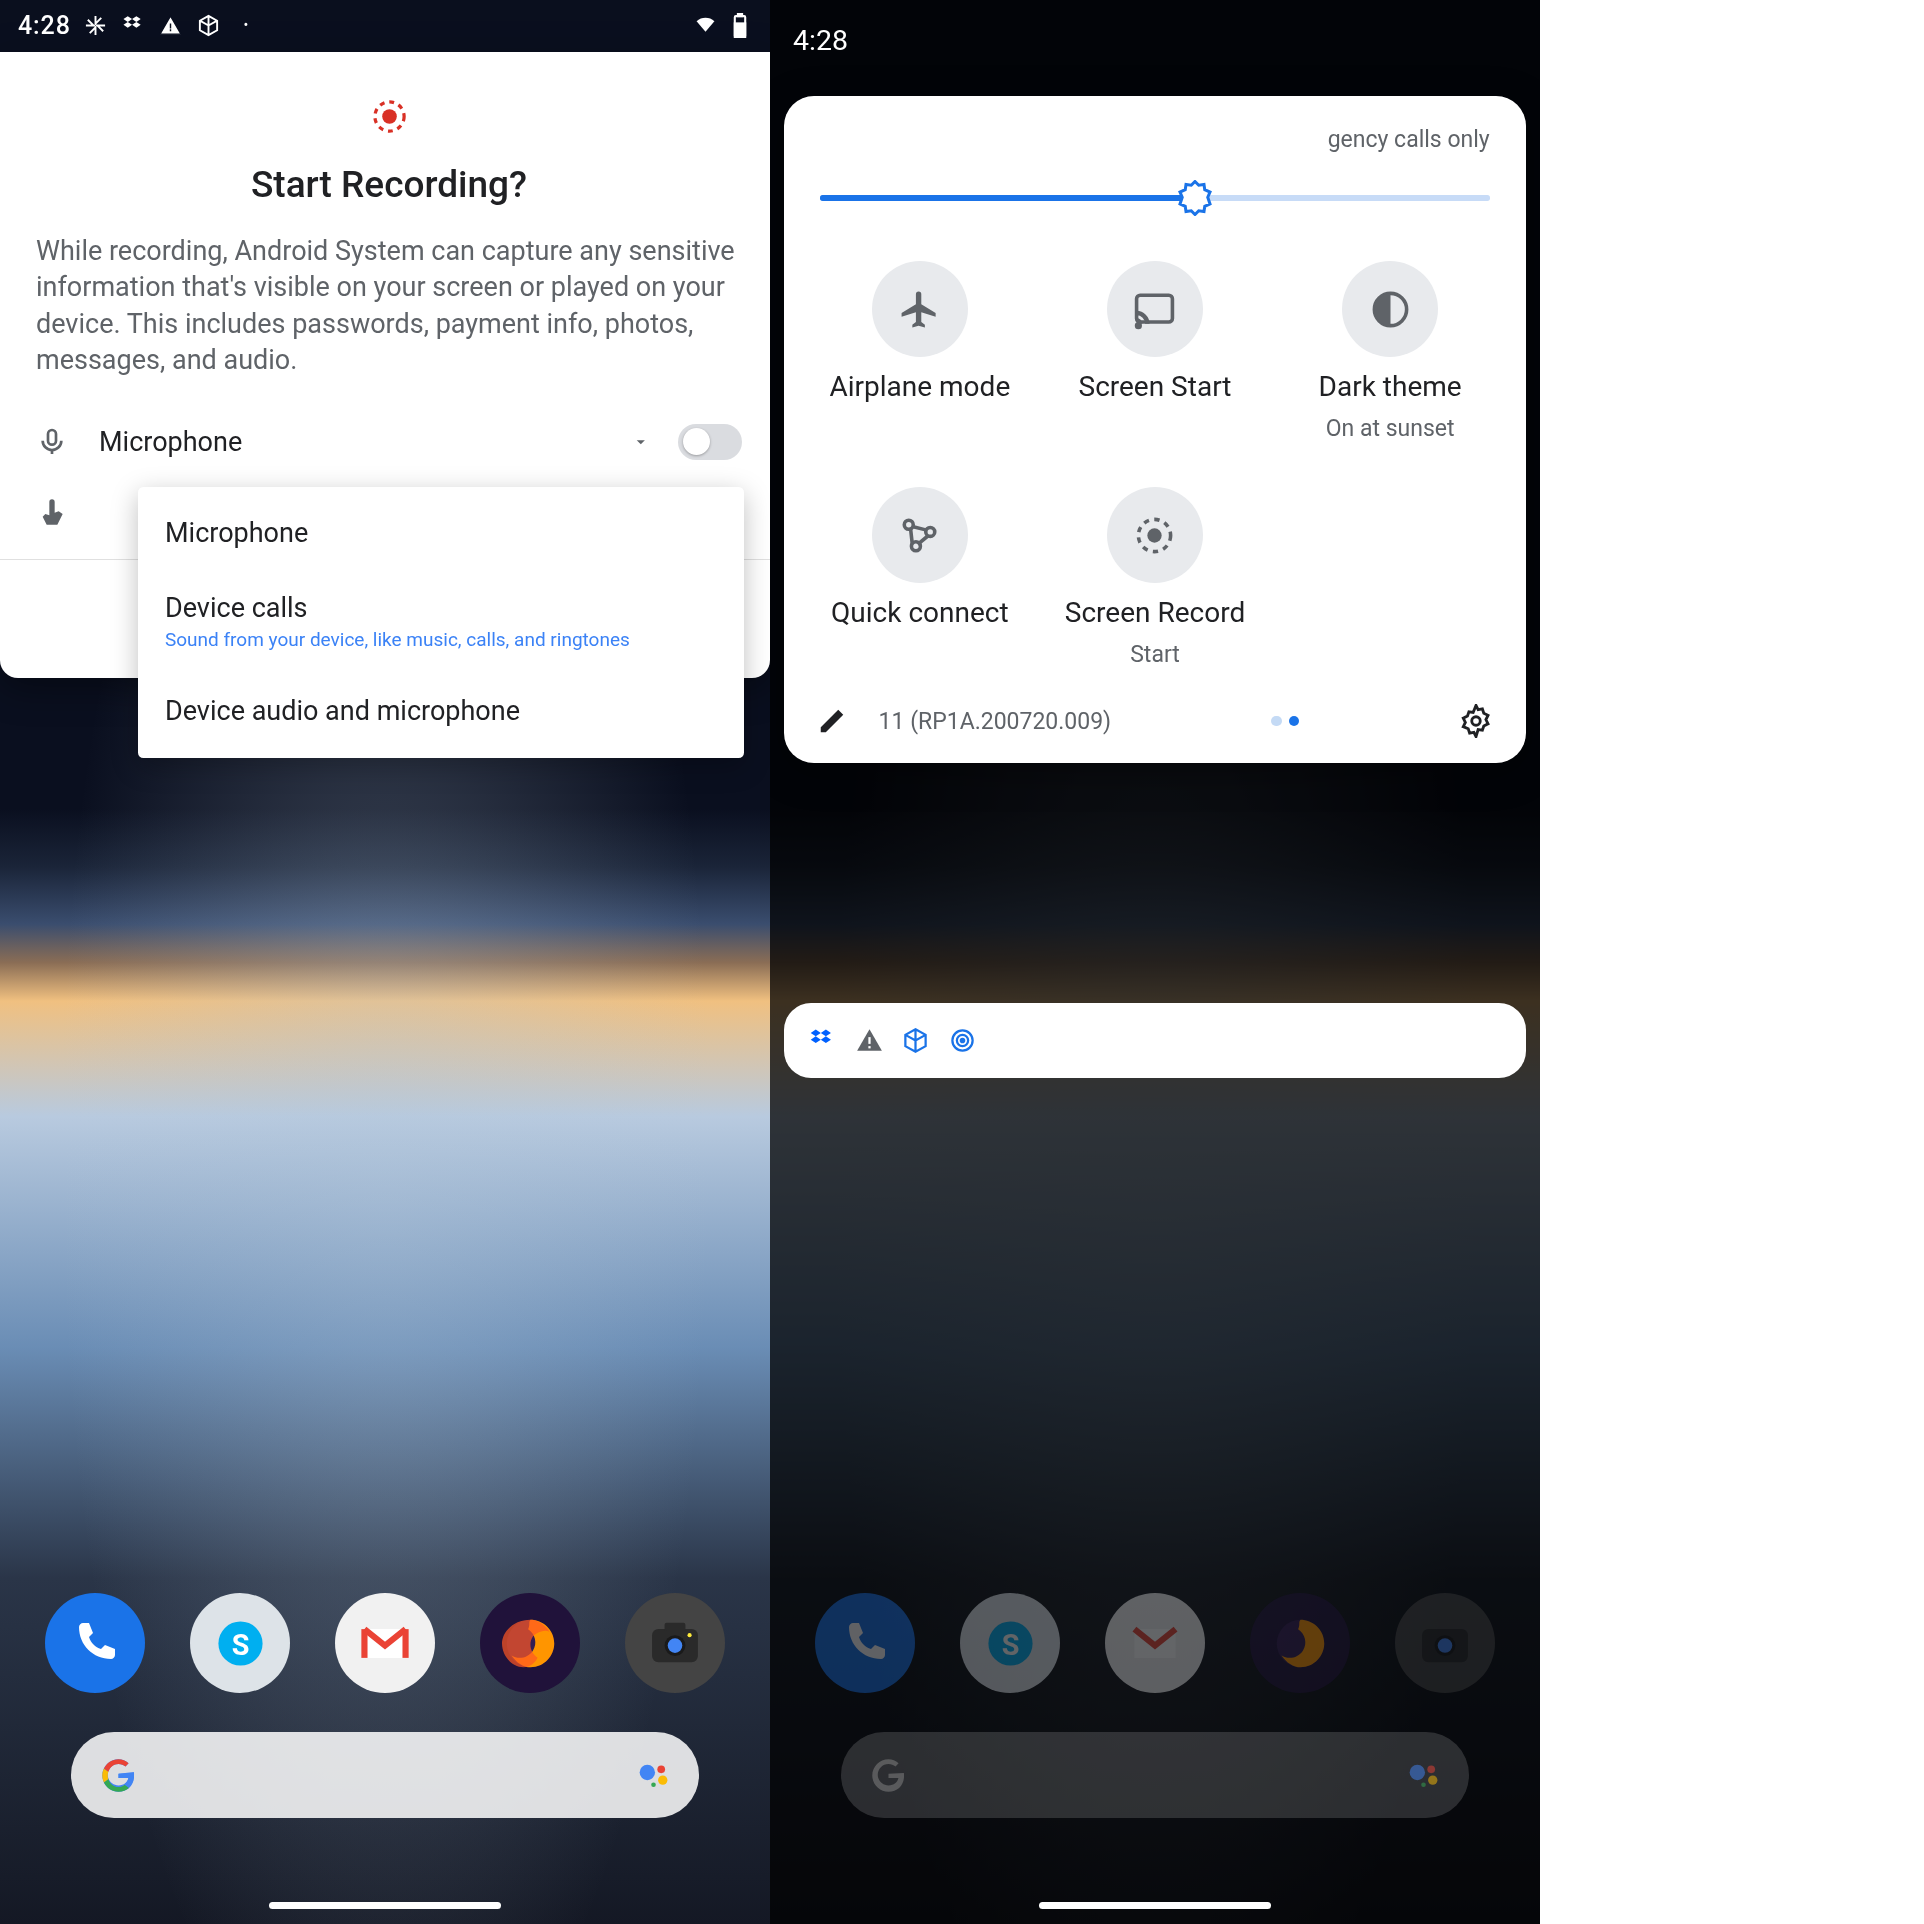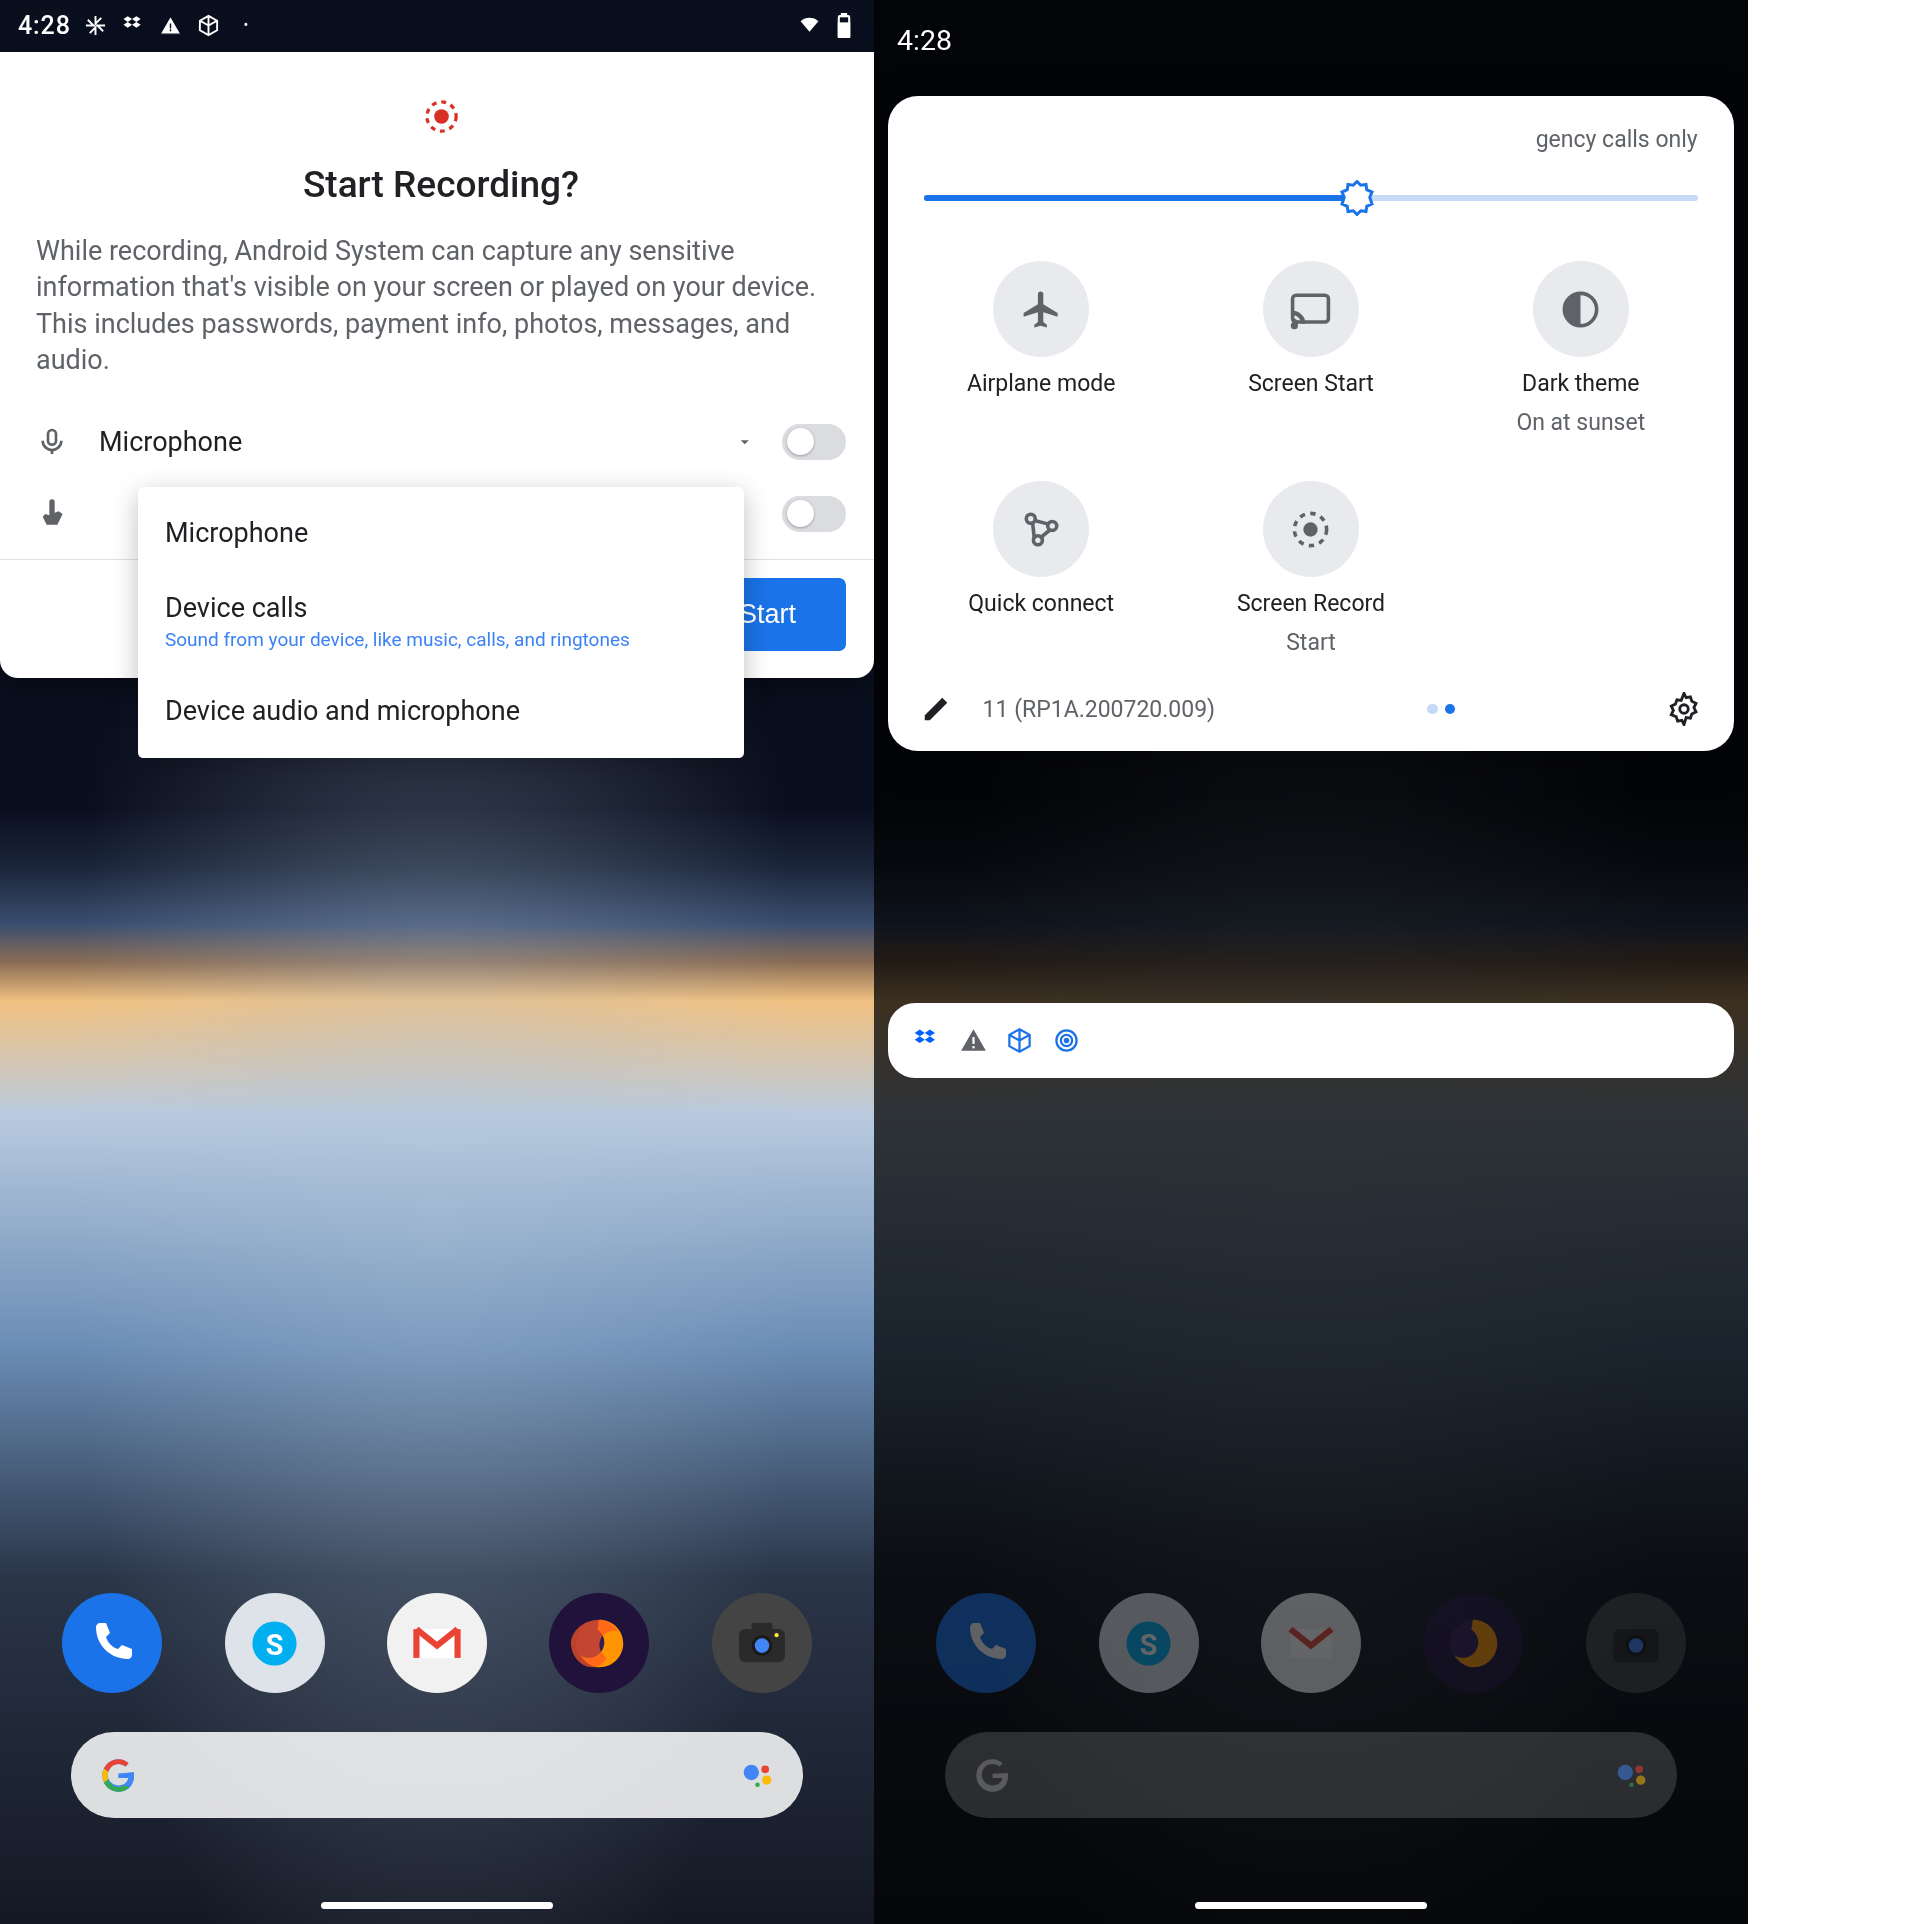--- a/index.html
+++ b/index.html
@@ -5,21 +5,21 @@
   * { box-sizing: border-box; margin: 0; padding: 0; }
   body {
     width: 1925px;
     height: 1925px;
     font-family: -apple-system, BlinkMacSystemFont, "Roboto", "Segoe UI", sans-serif;
     overflow: hidden;
     position: relative;
   }
   .container {
     display: flex;
-    width: 1748px;
+    width: 1540px;
     height: 1925px;
   }
   .pane {
     width: 962px;
     height: 1925px;
     position: relative;
     overflow: hidden;
   }
   
   .wallpaper {
@@ -271,21 +271,21 @@
     gap: 12.5px;
     cursor: pointer;
   }
   .qs-tile .tile-circle {
     width: 96px; height: 96px;
     background: #e8eaed;
     border-radius: 50%;
     display:flex; align-items:center; justify-content:center;
     color:#5f6368;
   }
-  .qs-tile .tile-label { font-size: 23px; color:#202124; text-align:center; }
+  .qs-tile .tile-label { font-size: 28px; color:#202124; text-align:center; }
   .qs-tile .tile-sub { font-size: 23px; color:#5f6368; text-align:center; }
   .qs-footer {
     display:flex; align-items:center; justify-content:space-between;
     padding: 0 5.3px;
   }
   .qs-footer .left { display:flex; align-items:center; gap: 32px; }
   .qs-footer .build { font-size: 23px; color:#5f6368; }
   .qs-footer .dots { display:flex; gap:7.1px; }
   .qs-footer .dot { width:10.7px; height:10.7px; border-radius:50%; background:#c4daf5; }
   .qs-footer .dot.active { background:#1a73e8; }

